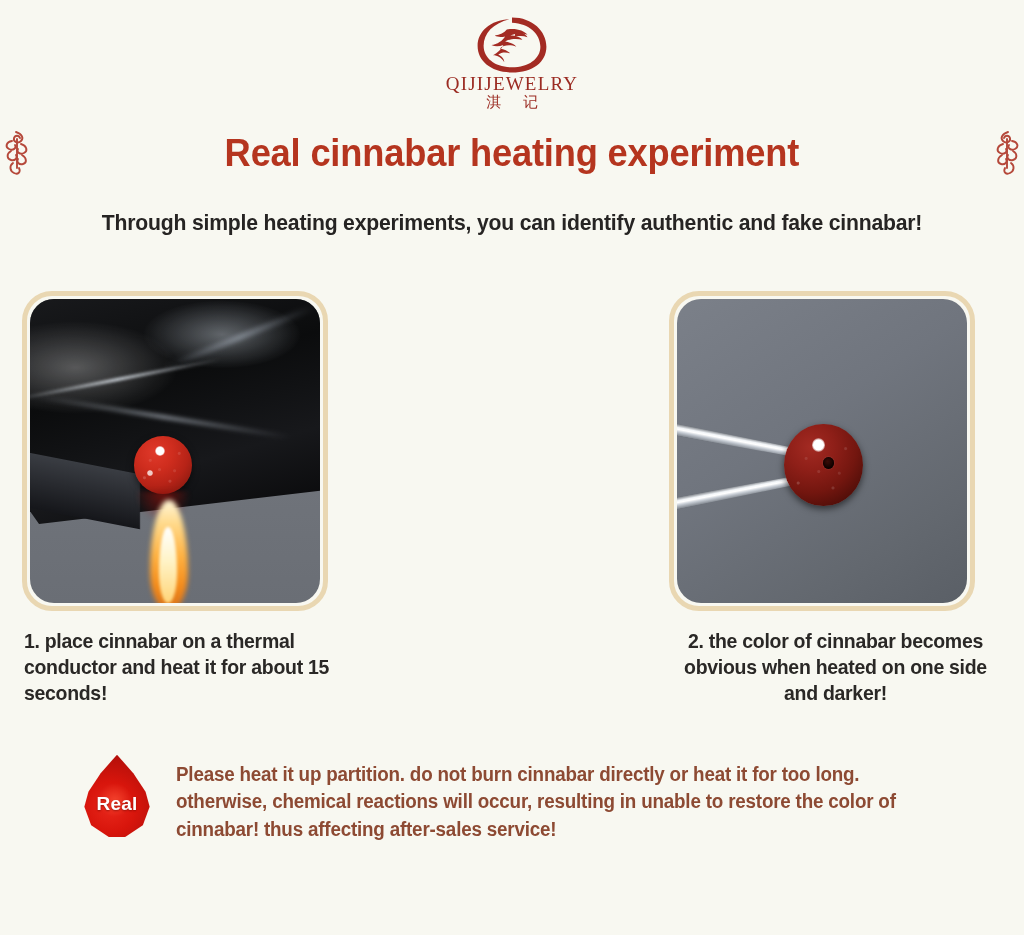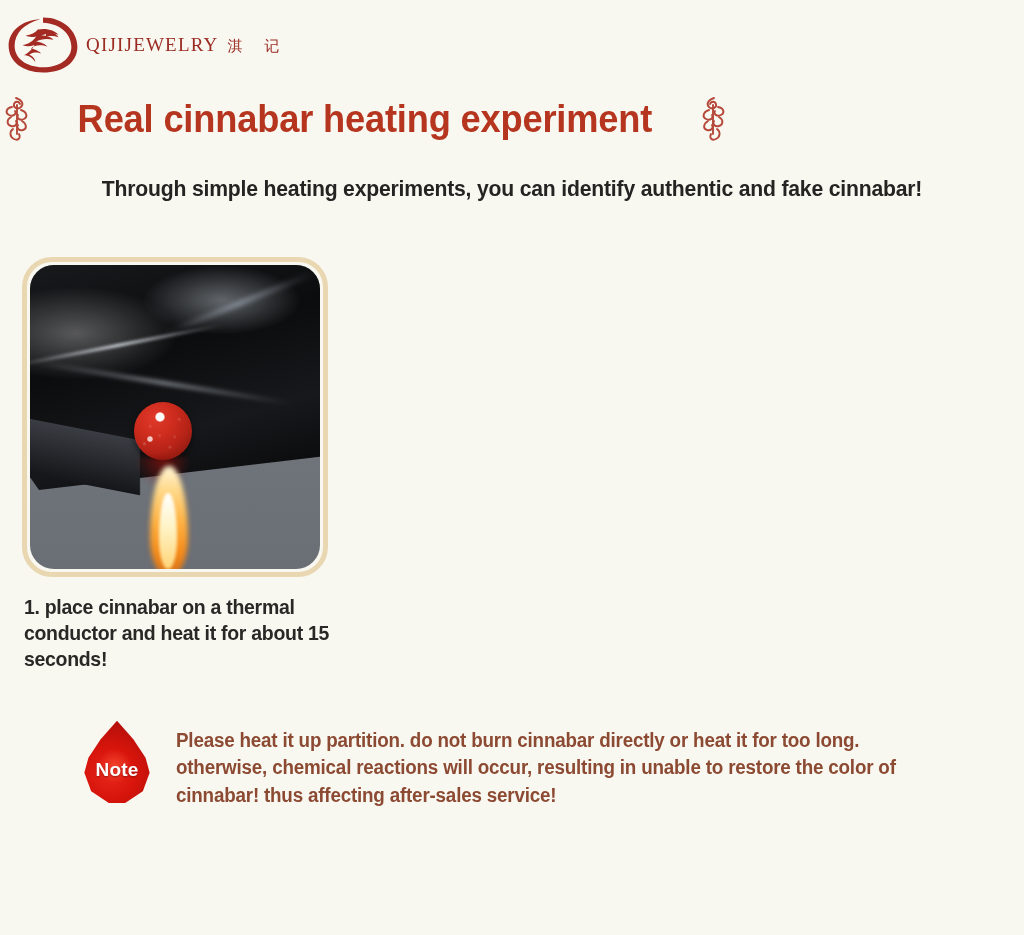--- a/index.html
+++ b/index.html
@@ -14,21 +14,21 @@
     background: #f8f8f1;
     font-family: "Liberation Sans", sans-serif;
     position: relative;
   }
 
   
   .logo-block {
     width: 100%;
     padding-top: 14px;
     display: flex;
-    flex-direction: row;
+    flex-direction: column;
     align-items: center;
   }
   .logo-mark {
     width: 86px;
     height: 62px;
     display: block;
   }
   .logo-wordmark {
     font-family: "Liberation Serif", serif;
     font-size: 19px;
@@ -45,21 +45,21 @@
     letter-spacing: 9px;
     margin-top: 2px;
     line-height: 1;
     padding-left: 9px;
   }
 
   
   .title-row {
     display: flex;
     align-items: center;
-    justify-content: flex-start;
+    justify-content: space-between;
     gap: 22px;
     margin-top: 20px;
   }
   .orn {
     width: 34px;
     height: 46px;
     flex: 0 0 auto;
   }
   .page-title {
     font-size: 39px;
@@ -338,23 +338,39 @@
           </div>
         </div>
         <div class="refl"></div>
         <div class="flame"></div>
         <div class="flame-core"></div>
       </div>
     </div>
     <div class="caption cap1">1. place cinnabar on a thermal conductor and heat it for about 15 seconds!</div>
   </div>
 
+  <div class="panel">
+    <div class="frame">
+      <div class="photo ph-grey">
+        <div class="tw top"></div>
+        <div class="tw bot"></div>
+        <div class="bead-wrap2">
+          <div class="bead dark">
+            <div class="texture"></div>
+            <div class="spec a"></div>
+            <div class="hole"></div>
+          </div>
+        </div>
+      </div>
+    </div>
+    <div class="caption cap2">2. the color of cinnabar becomes obvious when heated on one side and darker!</div>
+  </div>
 
 </div>
 
 <div class="note-row">
   <div class="note-badge">
     <div class="drop"></div>
     <div class="drop-glow"></div>
-    <div class="note-label">Note</div>
+    <div class="note-label">Real</div>
   </div>
   <div class="note-text">Please heat it up partition. do not burn cinnabar directly or heat it for too long. otherwise, chemical reactions will occur, resulting in unable to restore the color of cinnabar! thus affecting after-sales service!</div>
 </div>
 
 </body></html>

